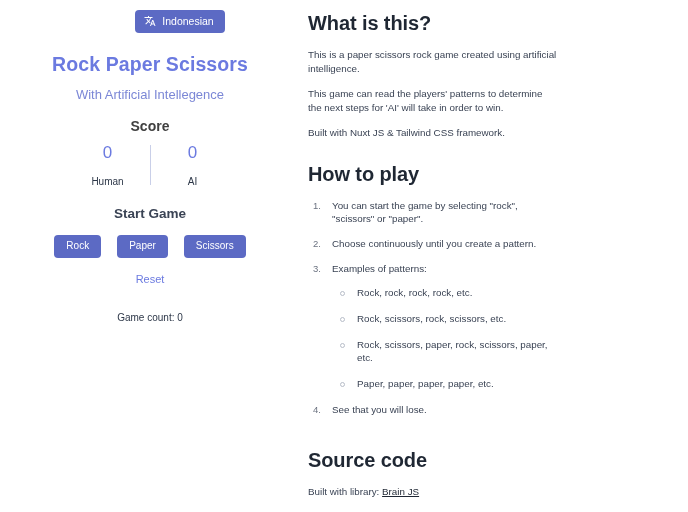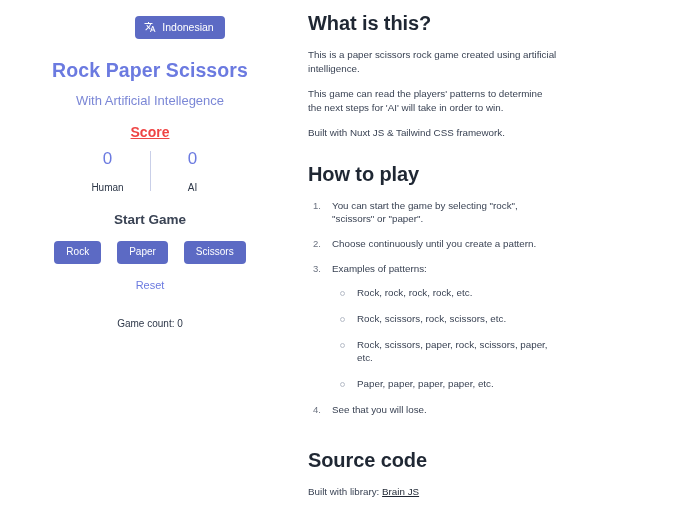--- a/index.html
+++ b/index.html
@@ -19,21 +19,21 @@
   .page {
     position: relative;
     width: 688px;
     height: 512px;
     display: flex;
   }
 
   
   .left-col {
     width: 300px;
-    padding-top: 16px;
+    padding-top: 10px;
     display: flex;
     flex-direction: column;
     align-items: center;
   }
 
   .lang-row {
     width: 100%;
     display: flex;
     justify-content: center;
     padding-left: 60px;
@@ -68,23 +68,22 @@
     margin-top: 11px;
     font-size: 13px;
     color: #7b87d6;
     text-align: center;
   }
 
   .score-title {
     margin-top: 16px;
     font-size: 14px;
     font-weight: bold;
-    color: #ef4444;
-    text-align: center;
-    text-decoration: underline;
+    color: #404040;
+    text-align: center;
   }
 
   .score-board {
     margin-top: 9px;
     display: flex;
     align-items: stretch;
     justify-content: center;
   }
 
   .score-cell {

